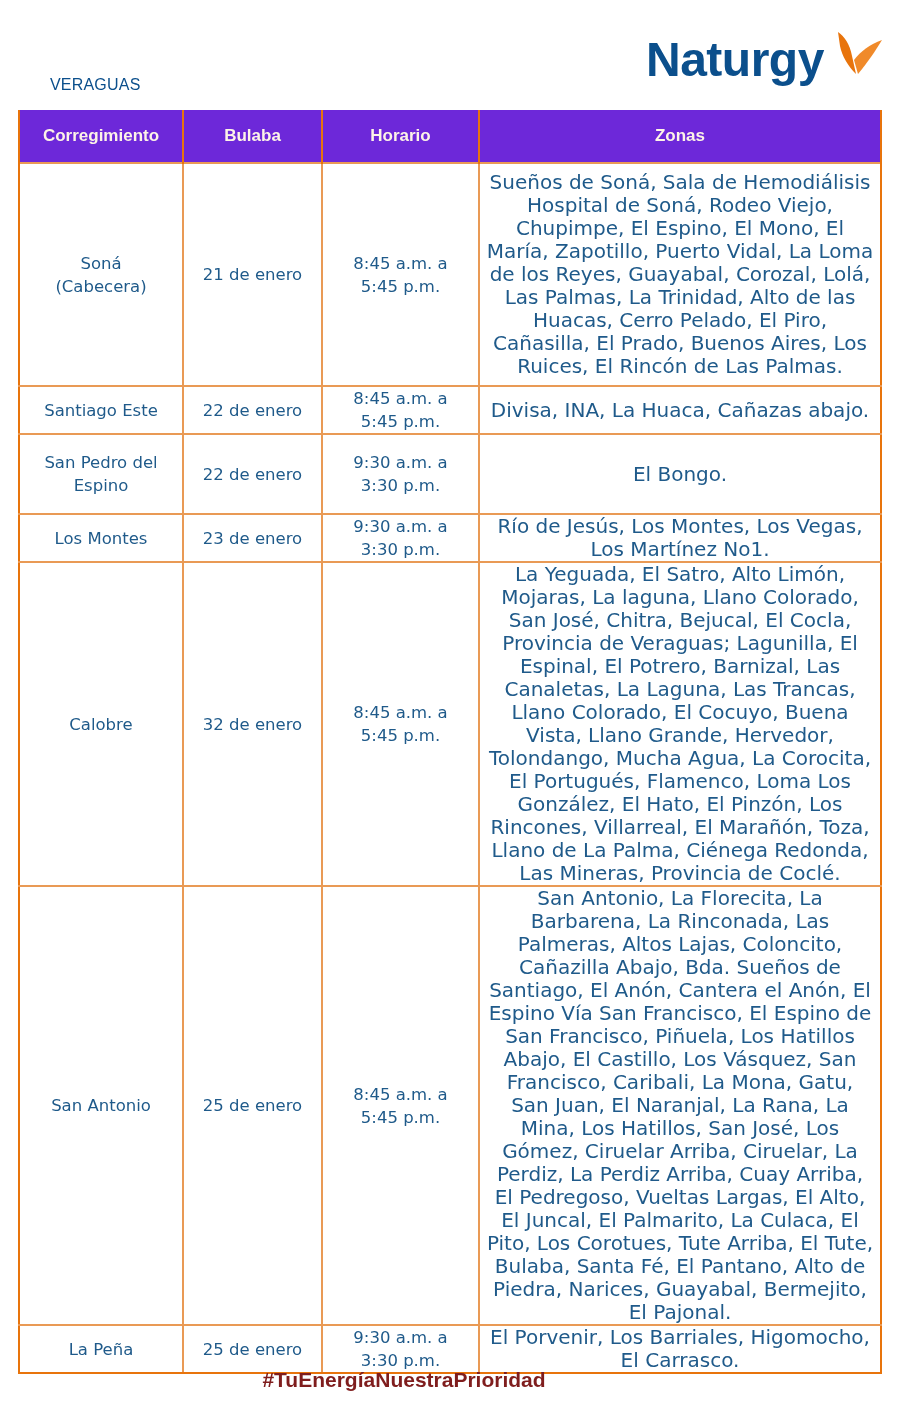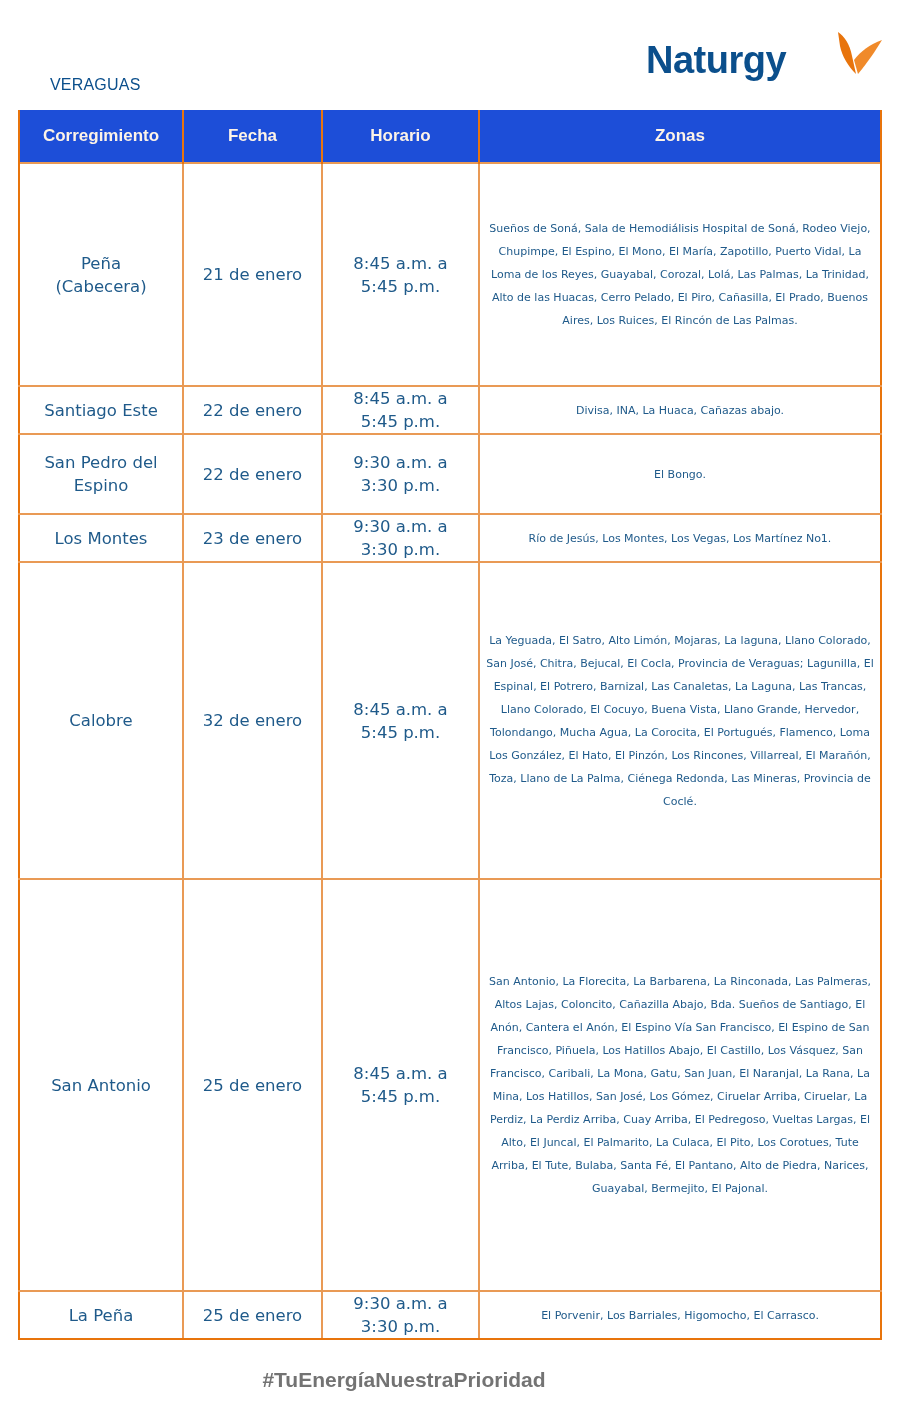--- a/index.html
+++ b/index.html
@@ -31,42 +31,42 @@
       top: 30px;
       width: 240px;
       height: 64px;
     }
     .logo-text {
       position: absolute;
       left: 0;
       top: 2px;
       font-family: "Liberation Sans", sans-serif;
       font-weight: bold;
-      font-size: 38px;
+      font-size: 48px;
       color: #0b4f8c;
       letter-spacing: -0.5px;
       line-height: 56px;
     }
     .logo-mark {
       position: absolute;
       left: 188px;
       top: 0;
       width: 50px;
       height: 46px;
     }
     table.schedule {
       position: absolute;
       left: 18px;
       top: 110px;
       width: 862px;
       border-collapse: collapse;
       table-layout: fixed;
     }
     table.schedule th {
-      background: #1d4ed8;
+      background: #6d28d9;
       color: #fdf3e7;
       font-family: "Liberation Sans", sans-serif;
       font-weight: bold;
       font-size: 17px;
       height: 52px;
       padding: 0;
       text-align: center;
       border-left: 2px solid #e8740c;
       border-right: 2px solid #e8740c;
     }
@@ -77,33 +77,33 @@
       font-size: 16.5px;
       line-height: 23px;
       color: #1f5a8a;
       padding: 0 8px;
     }
     table.schedule tr > td:first-child { border-left: 2px solid #e8740c; }
     table.schedule tr > td:last-child { border-right: 2px solid #e8740c; }
     table.schedule tr:last-child > td { border-bottom: 2px solid #e8740c; }
     table.schedule td.zones {
       padding: 0 6px;
-      font-size: 11px;
+      font-size: 20px;
       margin-left: 32px;
     }
     .hashtag {
       position: absolute;
       left: 0;
       width: 808px;
       top: 1368px;
       text-align: center;
       font-family: "Liberation Sans", sans-serif;
       font-weight: bold;
       font-size: 21px;
-      color: #737373;
+      color: #7f1d1d;
     }
   </style>
 </head>
 <body>
 
 <div class="region-title">VERAGUAS</div>
 
 <div class="logo">
   <span class="logo-text">Naturgy</span>
   <svg class="logo-mark" viewBox="0 0 50 46" xmlns="http://www.w3.org/2000/svg">
@@ -115,29 +115,29 @@
 <table class="schedule">
   <colgroup>
     <col style="width:164px">
     <col style="width:139px">
     <col style="width:157px">
     <col style="width:402px">
   </colgroup>
   <thead>
     <tr>
       <th>Corregimiento</th>
-      <th>Fecha</th>
+      <th>Bulaba</th>
       <th>Horario</th>
       <th>Zonas</th>
     </tr>
   </thead>
   <tbody>
     <tr style="height:223px">
       <td>
-          <div style="padding:0 10px">Peña (Cabecera)</div>
+          <div style="padding:0 10px">Soná (Cabecera)</div>
         </td>
       <td>21 de enero</td>
       <td>
           <div style="padding:0 18px">8:45 a.m. a 5:45 p.m.</div>
         </td>
       <td class="zones">Sueños de Soná, Sala de Hemodiálisis Hospital de Soná, Rodeo Viejo, Chupimpe, El Espino, El Mono, El María, Zapotillo, Puerto Vidal, La Loma de los Reyes, Guayabal, Corozal, Lolá, Las Palmas, La Trinidad, Alto de las Huacas, Cerro Pelado, El Piro, Cañasilla, El Prado, Buenos Aires, Los Ruices, El Rincón de Las Palmas.</td>
     </tr>
     <tr style="height:44px">
       <td>Santiago Este</td>
       <td>22 de enero</td>

